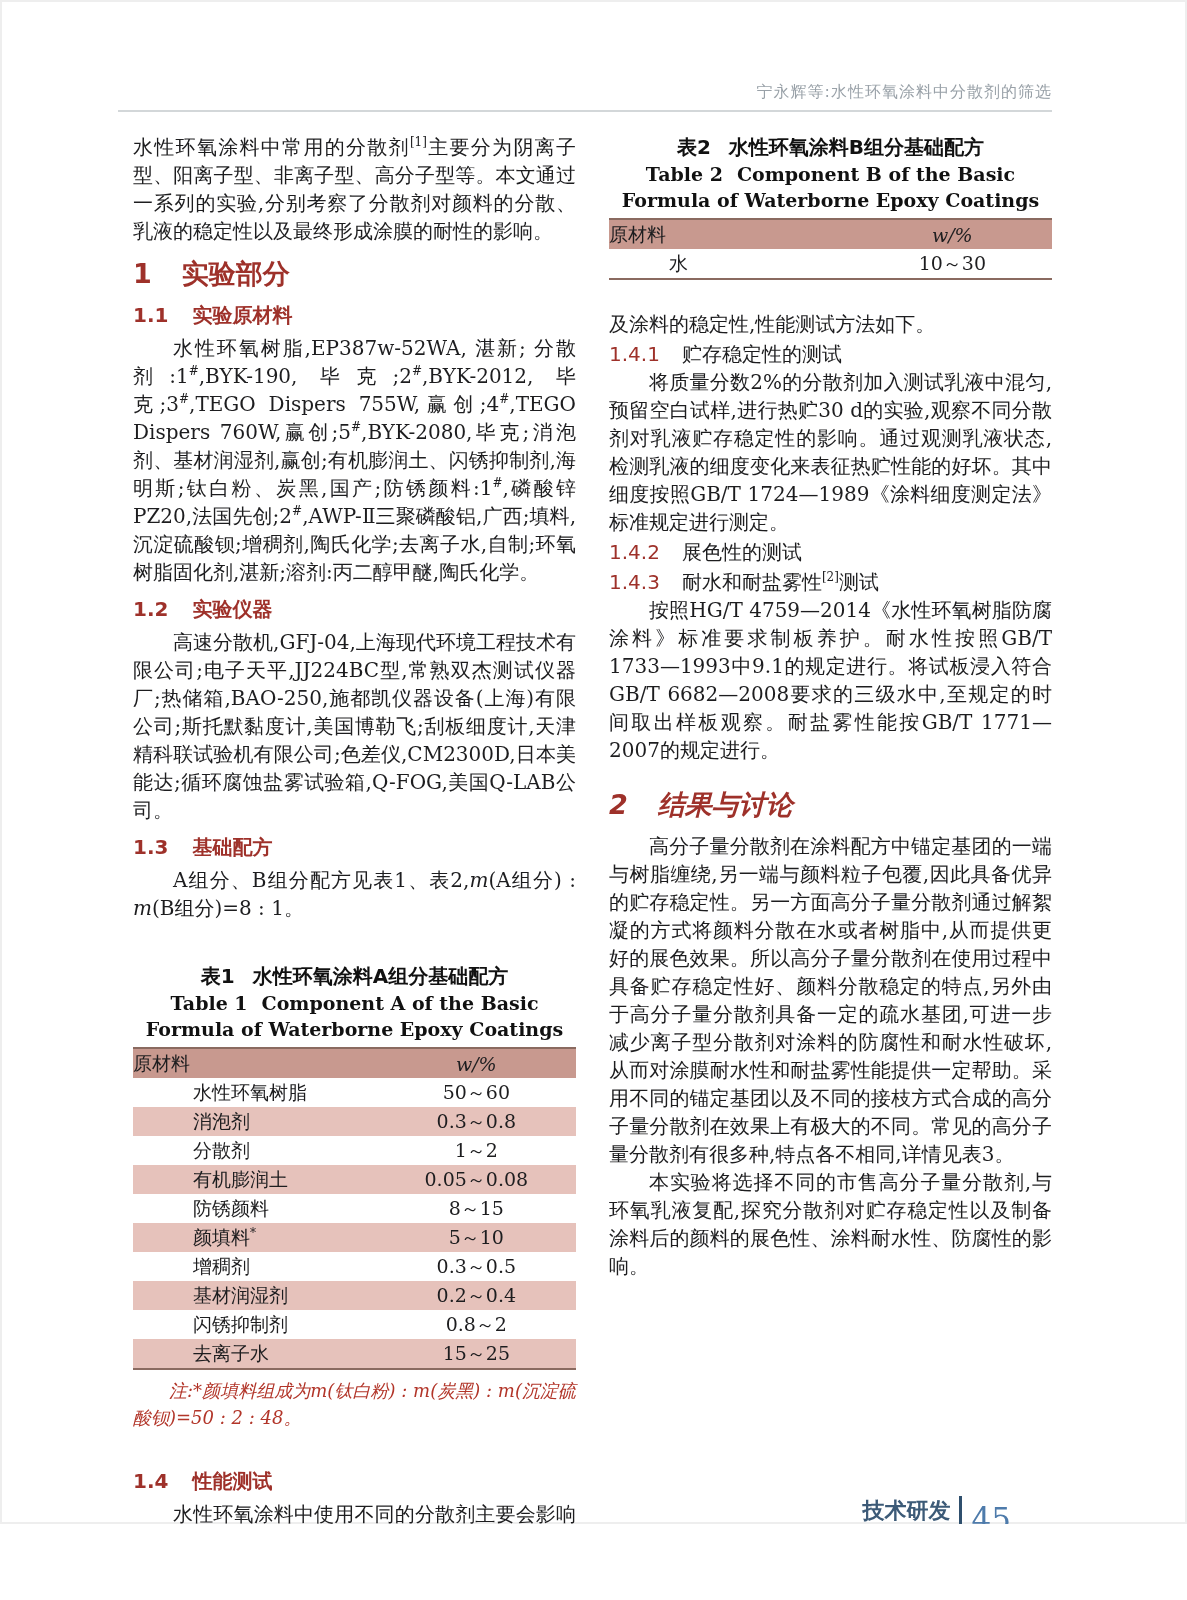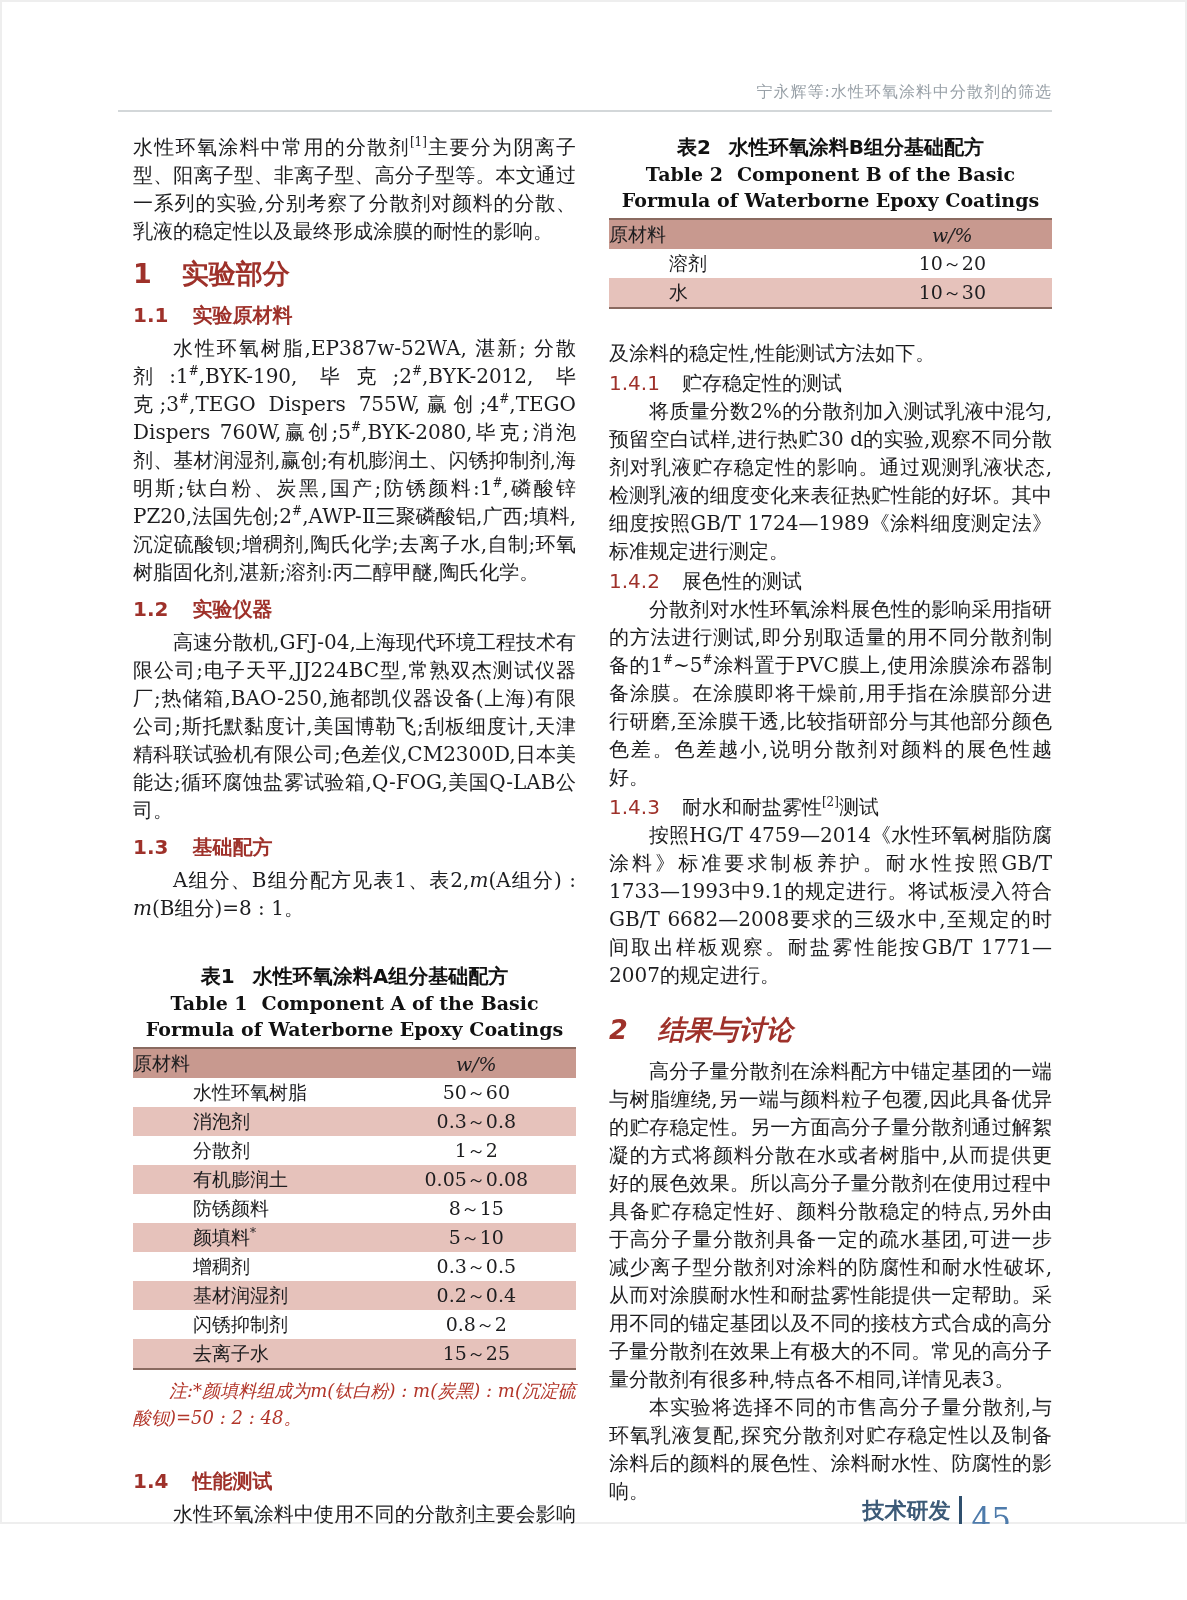--- a/index.html
+++ b/index.html
@@ -231,41 +231,36 @@
       </div>
       <table class="formula">
           <thead>
             <tr>
               <th class="c-label">原材料</th>
               <th class="c-value">w/%</th>
             </tr>
           </thead>
           <tbody>
             <tr>
-              <td class="c-label">溶剂</td>
-              <td class="c-value">10～20</td>
-            </tr>
-            <tr>
               <td class="c-label">水</td>
               <td class="c-value">10～30</td>
             </tr>
           </tbody>
         </table>
 
       <p class="body" style="margin-top:30px"><span>及涂料的稳定性,性能测试方法如下。</span></p>
 
       <div class="h3">
         <span class="hnum3">1.4.1</span><span class="htitle3"><span>贮存稳定性的测试</span></span>
       </div>
       <p class="body ind"><span>将质量分数2%的分散剂加入测试乳液中混匀,预留空白试样,进行热贮30 d的实验,观察不同分散剂对乳液贮存稳定性的影响。通过观测乳液状态,检测乳液的细度变化来表征热贮性能的好坏。其中细度按照GB/T 1724—1989《涂料细度测定法》标准规定进行测定。</span></p>
 
       <div class="h3">
         <span class="hnum3">1.4.2</span><span class="htitle3"><span>展色性的测试</span></span>
       </div>
-      <p class="body ind"><span>分散剂对水性环氧涂料展色性的影响采用指研的方法进行测试,即分别取适量的用不同分散剂制备的1</span><span class="sup">#</span><span>~5</span><span class="sup">#</span><span>涂料置于PVC膜上,使用涂膜涂布器制备涂膜。在涂膜即将干燥前,用手指在涂膜部分进行研磨,至涂膜干透,比较指研部分与其他部分颜色色差。色差越小,说明分散剂对颜料的展色性越好。</span></p>
 
       <div class="h3">
         <span class="hnum3">1.4.3</span><span class="htitle3"><span>耐水和耐盐雾性</span><span class="sup">[2]</span><span>测试</span></span>
       </div>
       <p class="body ind"><span>按照HG/T 4759—2014《水性环氧树脂防腐涂料》标准要求制板养护。耐水性按照GB/T 1733—1993中9.1的规定进行。将试板浸入符合GB/T 6682—2008要求的三级水中,至规定的时间取出样板观察。耐盐雾性能按GB/T 1771—2007的规定进行。</span></p>
 
       <div class="h1 mt-sec2">
         <span class="hnum">2</span><span class="htitle">结果与讨论</span>
       </div>
       <p class="body ind"><span>高分子量分散剂在涂料配方中锚定基团的一端与树脂缠绕,另一端与颜料粒子包覆,因此具备优异的贮存稳定性。另一方面高分子量分散剂通过解絮凝的方式将颜料分散在水或者树脂中,从而提供更好的展色效果。所以高分子量分散剂在使用过程中具备贮存稳定性好、颜料分散稳定的特点,另外由于高分子量分散剂具备一定的疏水基团,可进一步减少离子型分散剂对涂料的防腐性和耐水性破坏,从而对涂膜耐水性和耐盐雾性能提供一定帮助。采用不同的锚定基团以及不同的接枝方式合成的高分子量分散剂在效果上有极大的不同。常见的高分子量分散剂有很多种,特点各不相同,详情见表3。</span></p>

